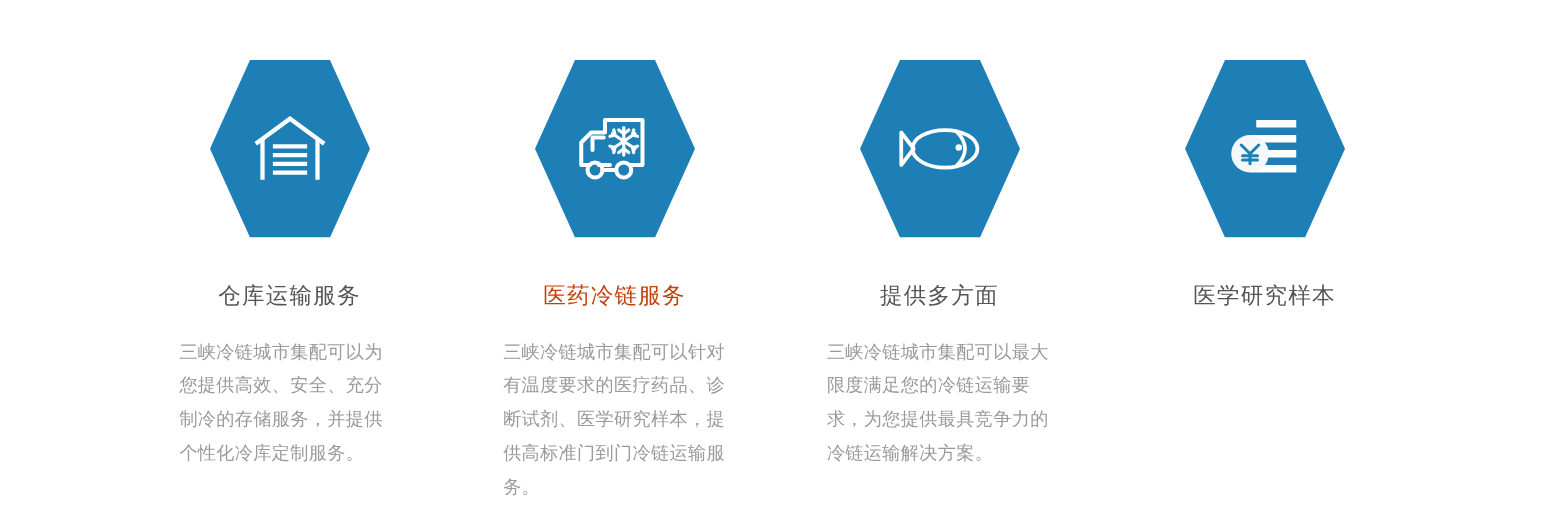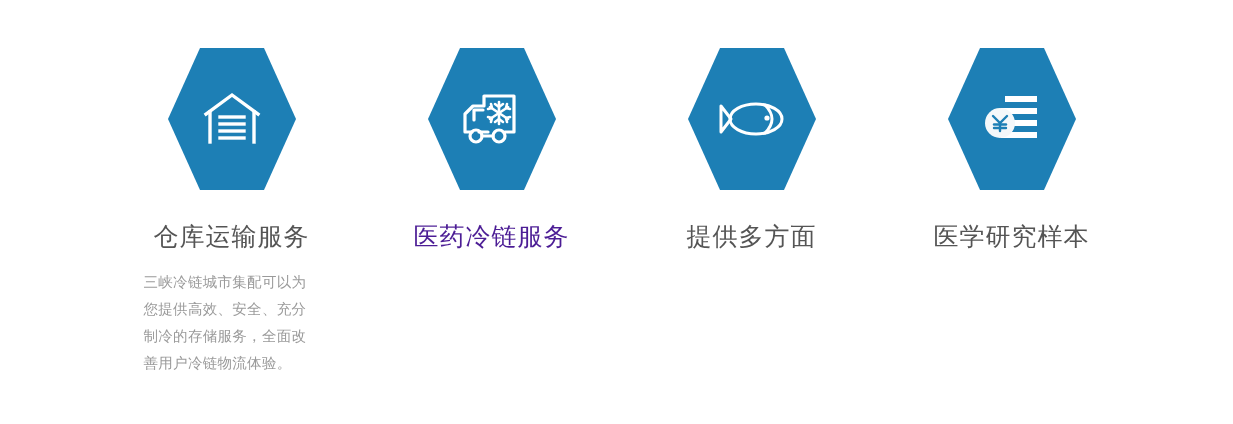--- a/index.html
+++ b/index.html
@@ -69,21 +69,21 @@
     justify-content: center;
     pointer-events: none;
   }
 
   .icon-svg {
     display: block;
   }
 
   .service-title {
     margin-top: 33px;
-    font-size: 25px;
+    font-size: 18px;
     line-height: 26px;
     color: #555555;
     letter-spacing: 1px;
     text-align: center;
     white-space: nowrap;
   }
 
   .service-desc {
     margin-top: 20px;
     font-size: 14.5px;
@@ -119,21 +119,21 @@
             <path d="M53 20 L53 50"></path>
             <path d="M18 22 L18 49 M44 22 L44 49" stroke-width="0"></path>
             <path d="M19 25 L43 25"></path>
             <path d="M19 32 L43 32"></path>
             <path d="M19 39 L43 39"></path>
             <path d="M19 46 L43 46"></path>
           </svg>
         </span>
       </div>
       <div class="service-title" style="color: rgb(85, 85, 85);">仓库运输服务</div>
-      <div class="service-desc" style="color: rgb(154, 154, 154);">三峡冷链城市集配可以为您提供高效、安全、充分制冷的存储服务，全面改善用户冷链物流体验。</div>
+      <div class="service-desc" style="color: rgb(154, 154, 154);">三峡冷链城市集配可以为您提供高效、安全、充分制冷的存储服务，并提供个性化冷库定制服务。</div>
     </div>
 
     <div class="service-card card-2">
       <div class="hex-wrap">
         <svg class="hex-svg" viewBox="0 0 128 142">
           <polygon points="32,0 96,0 128,71 96,142 32,142 0,71" fill="#1d7fb5"></polygon>
         </svg>
         <span class="icon-overlay">
           <svg class="icon-svg" width="62" height="54" viewBox="0 0 62 54" fill="none" stroke="#ffffff" stroke-width="3.2" stroke-linecap="round" stroke-linejoin="round">
             <path d="M23 4 L53 4 L53 40 L44 40 M27 40 L18 40 M4 40 L11 40 M4 40 L4 22 L12 14 L23 14 L23 4"></path>
@@ -148,38 +148,40 @@
               <path d="M34 12 L38 15 L42 12"></path>
               <path d="M34 30 L38 27 L42 30"></path>
               <path d="M30 12 L31 16 L27 17"></path>
               <path d="M46 30 L45 26 L49 25"></path>
               <path d="M46 12 L45 16 L49 17"></path>
               <path d="M30 30 L31 26 L27 25"></path>
             </g>
           </svg>
         </span>
       </div>
-      <div class="service-title" style="color: #4c1d95;">医药冷链服务</div>
+      <div class="service-title" style="color: #c2410c;">医药冷链服务</div>
+      <div class="service-desc" style="color: rgb(154, 154, 154);">三峡冷链城市集配可以针对有温度要求的医疗药品、诊断试剂、医学研究样本，提供高标准门到门冷链运输服务。</div>
     </div>
 
     <div class="service-card card-3">
       <div class="hex-wrap">
         <svg class="hex-svg" viewBox="0 0 128 142">
           <polygon points="32,0 96,0 128,71 96,142 32,142 0,71" fill="#1d7fb5"></polygon>
         </svg>
         <span class="icon-overlay">
           <svg class="icon-svg" width="68" height="46" viewBox="0 0 68 46" fill="none" stroke="#ffffff" stroke-width="3" stroke-linecap="round" stroke-linejoin="round">
             <ellipse cx="38" cy="23" rx="26" ry="15"></ellipse>
             <path d="M13 23 L3 10 L3 36 Z"></path>
             <path d="M47 9 C52 14 54 18 54 23 C54 28 52 32 47 37"></path>
             <circle cx="49" cy="22" r="2.6" fill="#ffffff" stroke="none"></circle>
           </svg>
         </span>
       </div>
       <div class="service-title" style="color: rgb(85, 85, 85);">提供多方面</div>
+      <div class="service-desc" style="color: rgb(154, 154, 154);">三峡冷链城市集配可以最大限度满足您的冷链运输要求，为您提供最具竞争力的冷链运输解决方案。</div>
     </div>
 
     <div class="service-card card-4">
       <div class="hex-wrap">
         <svg class="hex-svg" viewBox="0 0 128 142">
           <polygon points="32,0 96,0 128,71 96,142 32,142 0,71" fill="#1d7fb5"></polygon>
         </svg>
         <span class="icon-overlay">
           <svg class="icon-svg" width="62" height="54" viewBox="0 0 62 54" fill="none">
             <rect x="24" y="4" width="32" height="6" fill="#ffffff"></rect>

